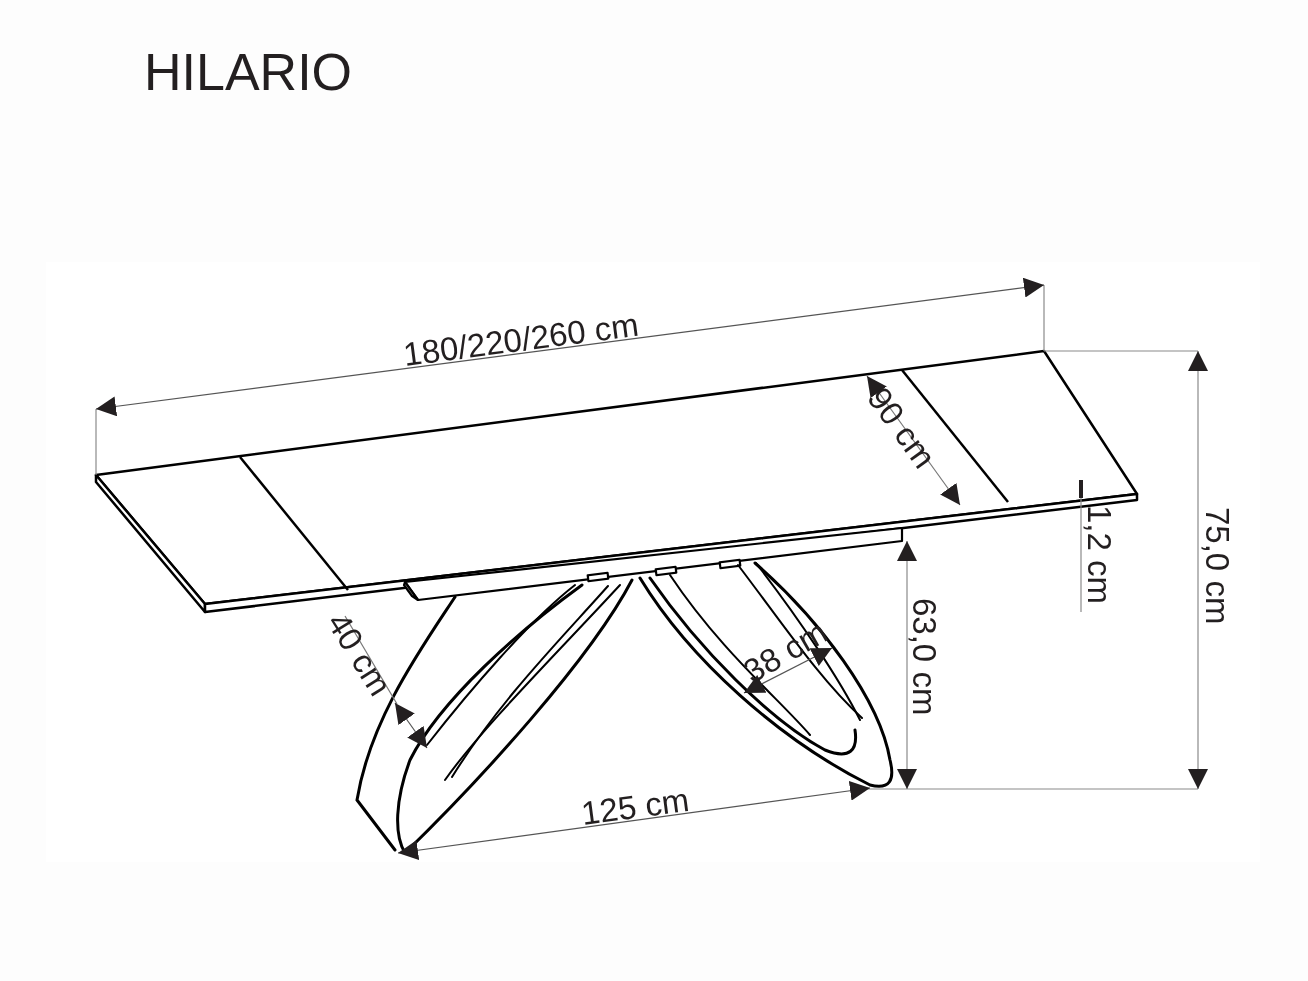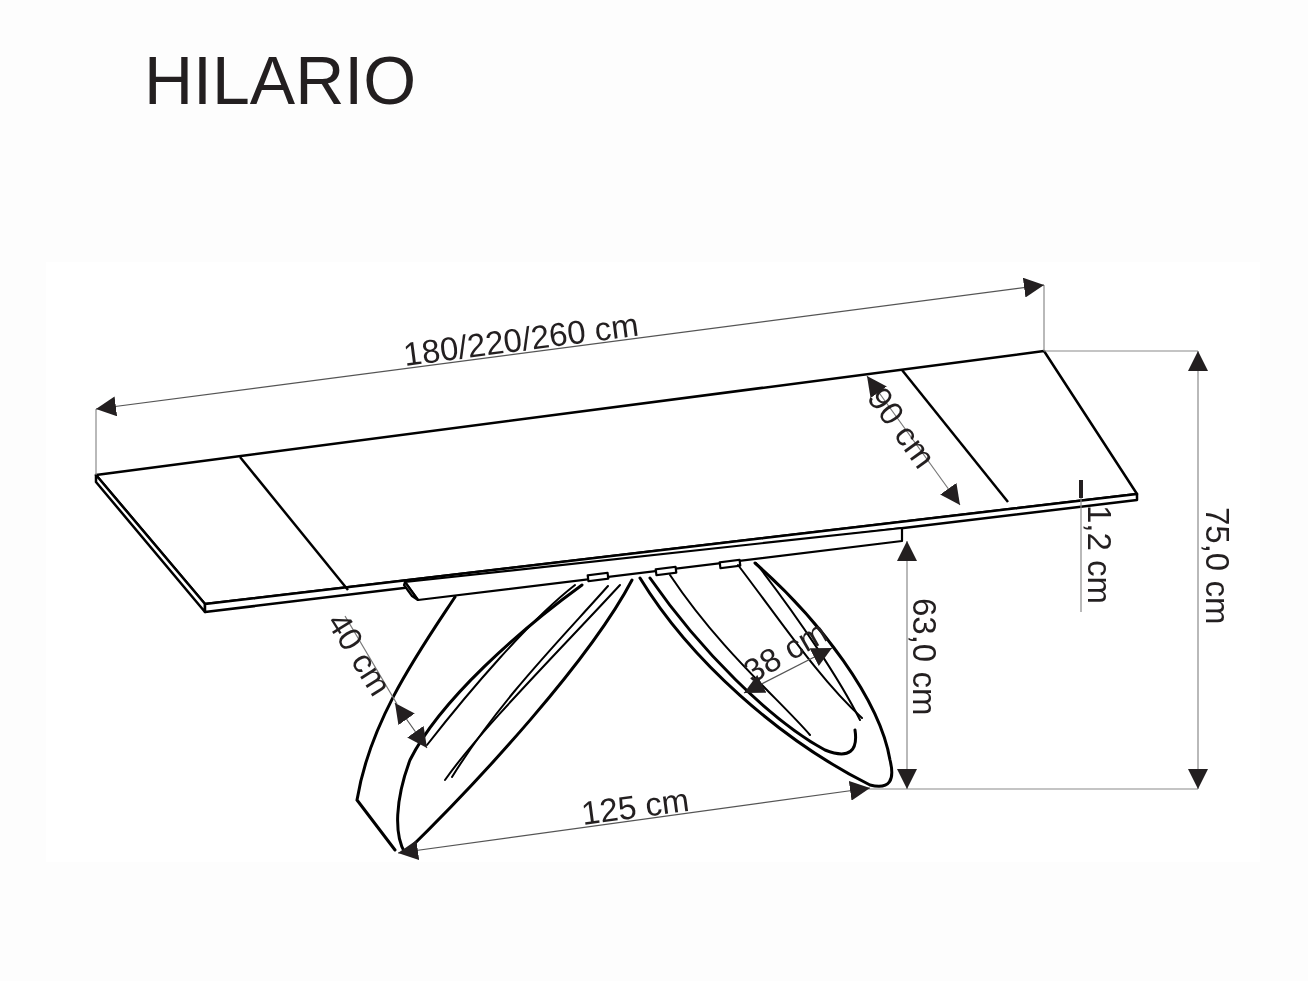--- a/index.html
+++ b/index.html
@@ -1,18 +1,18 @@
 <!DOCTYPE html>
 <html><head>
 <meta charset="utf-8">
 <style>
   html, body { margin: 0; padding: 0; background: #fdfdfd; }
   body { width: 1308px; height: 981px; position: relative; overflow: hidden; font-family: "Liberation Sans", sans-serif; }
   .panel { position: absolute; left: 46px; top: 262px; width: 1214px; height: 600px; background: #ffffff; }
-  .title { position: absolute; left: 144px; top: 46px; font-size: 68px; color: #231f20; letter-spacing: 0px; font-family: "Liberation Sans", sans-serif; line-height: 1; }
+  .title { position: absolute; left: 144px; top: 46px; font-size: 52px; color: #231f20; letter-spacing: 0px; font-family: "Liberation Sans", sans-serif; line-height: 1; }
   svg.drawing { position: absolute; left: 0; top: 0; }
   .dim-text { font-family: "Liberation Sans", sans-serif; font-size: 33px; fill: #231f20; }
 </style>
 </head>
 <body>
 
 <div class="panel"></div>
 
 <div class="title">HILARIO</div>
 

